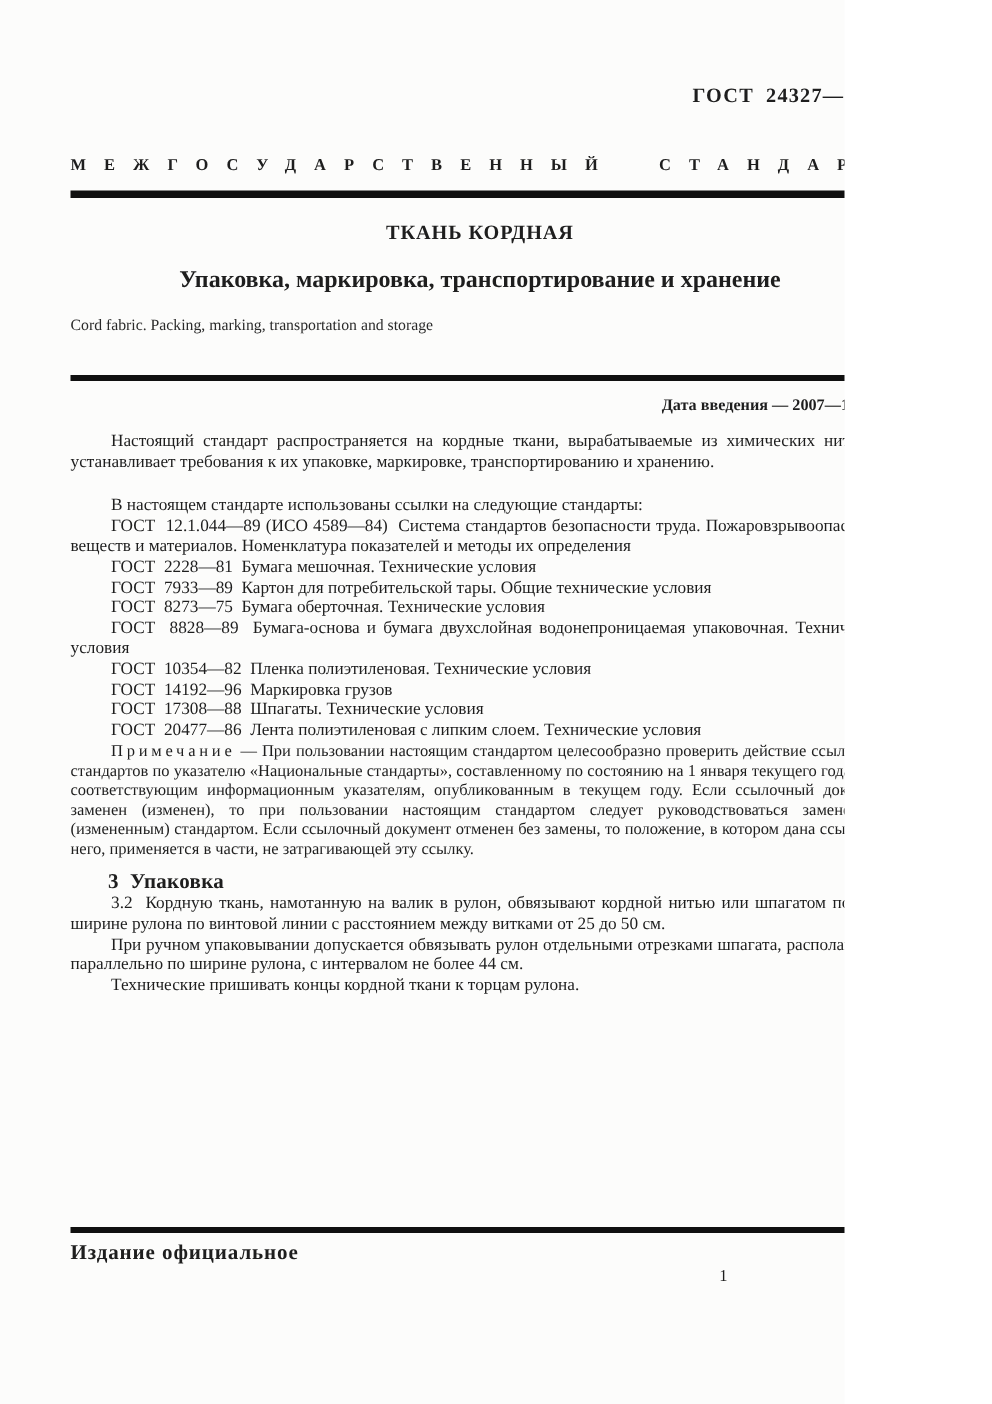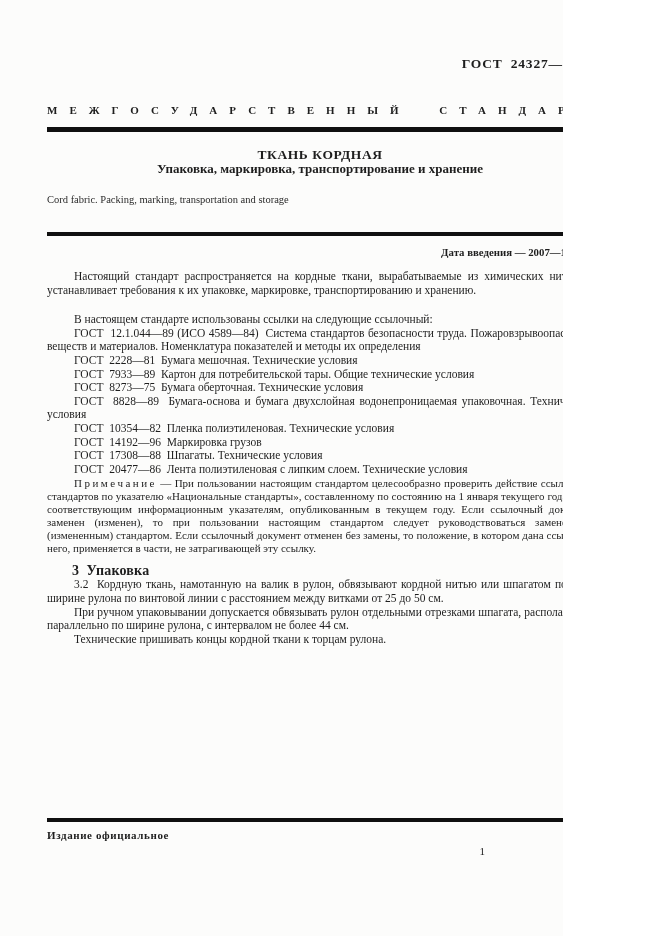--- a/index.html
+++ b/index.html
@@ -26,22 +26,22 @@
   }
   .rule { background:#101010; }
   .rule-1 { height:5px; margin-top:10px; }
   .rule-2 { height:4px; margin-top:26px; }
 
   .doc-title {
     margin-top:16px; text-align:center;
     font-weight:700; font-size:13.5px; line-height:14px; letter-spacing:0.6px;
   }
   .doc-subtitle {
-    margin-top:0; text-align:center;
-    font-weight:700; font-size:13px; line-height:14px;
+    margin-top:18px; text-align:center;
+    font-weight:700; font-size:16px; line-height:14px;
   }
   .doc-title-en {
     margin-top:17px; text-align:left;
     font-size:10.5px; line-height:13px; color:#2a2a2a;
   }
   .date-line {
     margin-top:10px; text-align:right;
     font-weight:700; font-size:10.8px; line-height:13px;
   }
 
@@ -62,21 +62,21 @@
   .note {
     margin-top:1px;
     font-size:11px; line-height:13px;
     text-align:justify; text-indent:27px;
   }
   .note-label { letter-spacing:2.5px; }
 
   .footer-rule { position:absolute; left:47px; width:546px; top:818px; height:4px; background:#101010; }
   .edition {
     position:absolute; left:47px; top:829px;
-    font-weight:700; font-size:11px; line-height:13px; letter-spacing:0.6px;
+    font-weight:700; font-size:14px; line-height:13px; letter-spacing:0.6px;
   }
   .page-num {
     position:absolute; right:78px; top:845px;
     font-size:11px; line-height:13px;
   }
 </style>
 </head>
 <body>
 
 <div class="page">
@@ -88,21 +88,21 @@
 
     <div class="doc-title">ТКАНЬ КОРДНАЯ</div>
     <div class="doc-subtitle">Упаковка, маркировка, транспортирование и хранение</div>
     <div class="doc-title-en">Cord fabric. Packing, marking, transportation and storage</div>
 
     <div class="rule rule-2"></div>
     <div class="date-line">Дата введения — 2007—12—01</div>
 
     <p class="body lead">Настоящий стандарт распространяется на кордные ткани, вырабатываемые из химических нитей, и устанавливает требования к их упаковке, маркировке, транспортированию и хранению.</p>
 
-    <p class="body intro">В настоящем стандарте использованы ссылки на следующие ссылочный:</p>
+    <p class="body intro">В настоящем стандарте использованы ссылки на следующие стандарты:</p>
     <p class="body">ГОСТ&nbsp;&nbsp;12.1.044—89 (ИСО 4589—84)&nbsp;&nbsp;Система стандартов безопасности труда. Пожаровзрывоопасность веществ и материалов. Номенклатура показателей и методы их определения</p>
     <p class="body">ГОСТ&nbsp;&nbsp;2228—81&nbsp;&nbsp;Бумага мешочная. Технические условия</p>
     <p class="body">ГОСТ&nbsp;&nbsp;7933—89&nbsp;&nbsp;Картон для потребительской тары. Общие технические условия</p>
     <p class="body">ГОСТ&nbsp;&nbsp;8273—75&nbsp;&nbsp;Бумага оберточная. Технические условия</p>
     <p class="body">ГОСТ&nbsp;&nbsp;8828—89&nbsp;&nbsp;Бумага-основа и бумага двухслойная водонепроницаемая упаковочная. Технические условия</p>
     <p class="body">ГОСТ&nbsp;&nbsp;10354—82&nbsp;&nbsp;Пленка полиэтиленовая. Технические условия</p>
     <p class="body">ГОСТ&nbsp;&nbsp;14192—96&nbsp;&nbsp;Маркировка грузов</p>
     <p class="body">ГОСТ&nbsp;&nbsp;17308—88&nbsp;&nbsp;Шпагаты. Технические условия</p>
     <p class="body">ГОСТ&nbsp;&nbsp;20477—86&nbsp;&nbsp;Лента полиэтиленовая с липким слоем. Технические условия</p>
 

